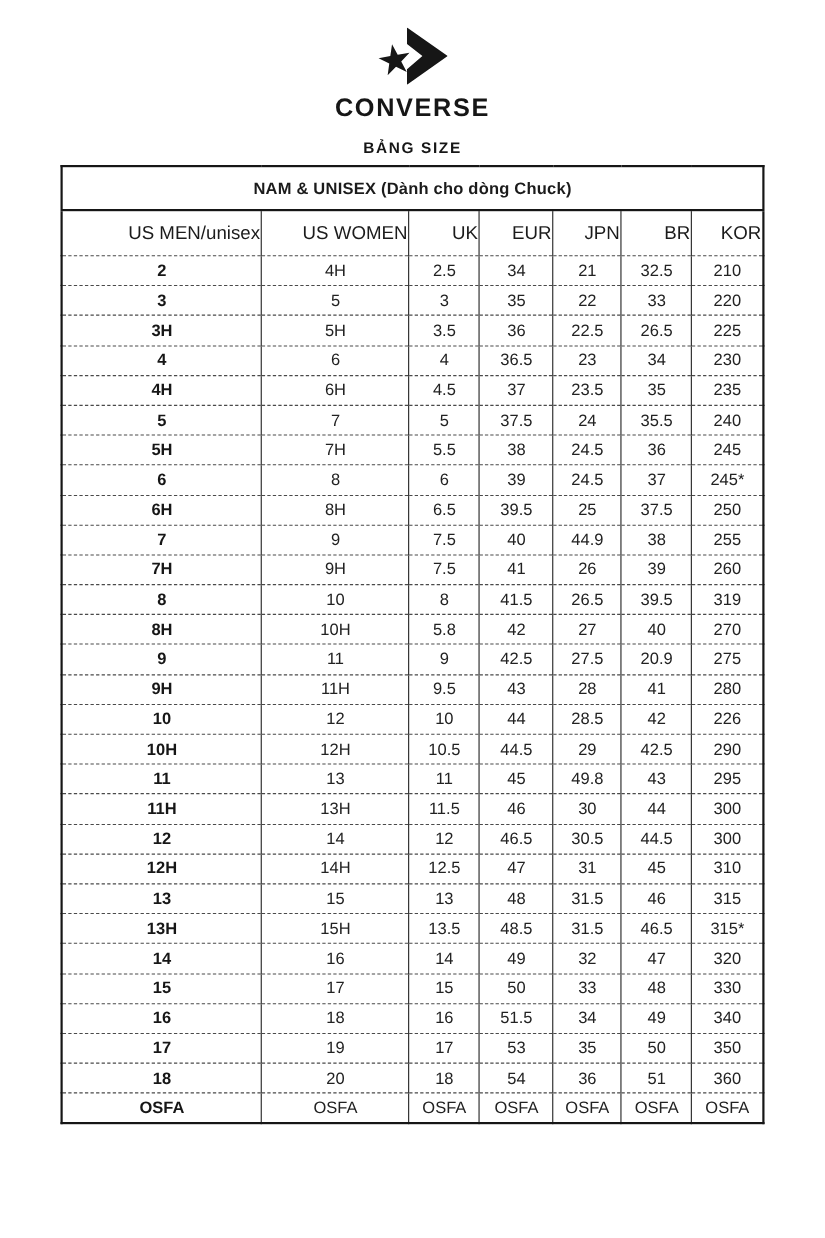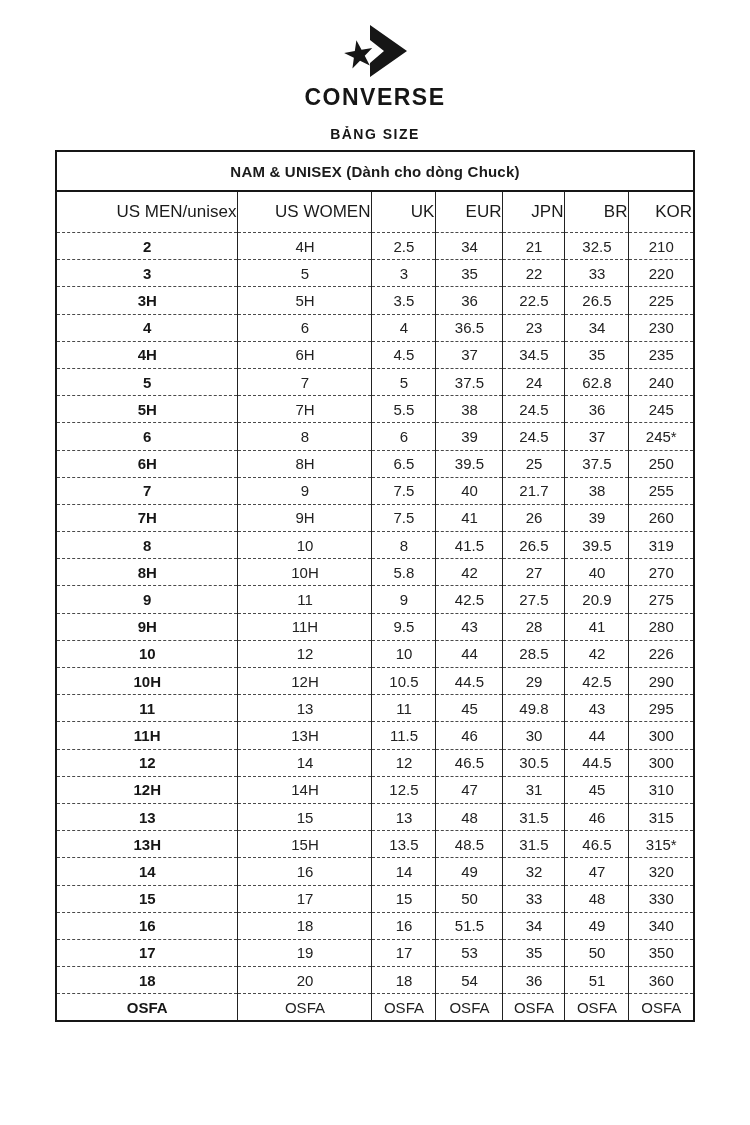--- a/index.html
+++ b/index.html
@@ -143,31 +143,31 @@
           <td>36.5</td>
           <td>23</td>
           <td>34</td>
           <td>230</td>
         </tr>
         <tr>
           <td>4H</td>
           <td>6H</td>
           <td>4.5</td>
           <td>37</td>
-          <td>34.5</td>
+          <td>23.5</td>
           <td>35</td>
           <td>235</td>
         </tr>
         <tr>
           <td>5</td>
           <td>7</td>
           <td>5</td>
           <td>37.5</td>
           <td>24</td>
-          <td>62.8</td>
+          <td>35.5</td>
           <td>240</td>
         </tr>
         <tr>
           <td>5H</td>
           <td>7H</td>
           <td>5.5</td>
           <td>38</td>
           <td>24.5</td>
           <td>36</td>
           <td>245</td>
@@ -188,21 +188,21 @@
           <td>39.5</td>
           <td>25</td>
           <td>37.5</td>
           <td>250</td>
         </tr>
         <tr>
           <td>7</td>
           <td>9</td>
           <td>7.5</td>
           <td>40</td>
-          <td>21.7</td>
+          <td>44.9</td>
           <td>38</td>
           <td>255</td>
         </tr>
         <tr>
           <td>7H</td>
           <td>9H</td>
           <td>7.5</td>
           <td>41</td>
           <td>26</td>
           <td>39</td>

